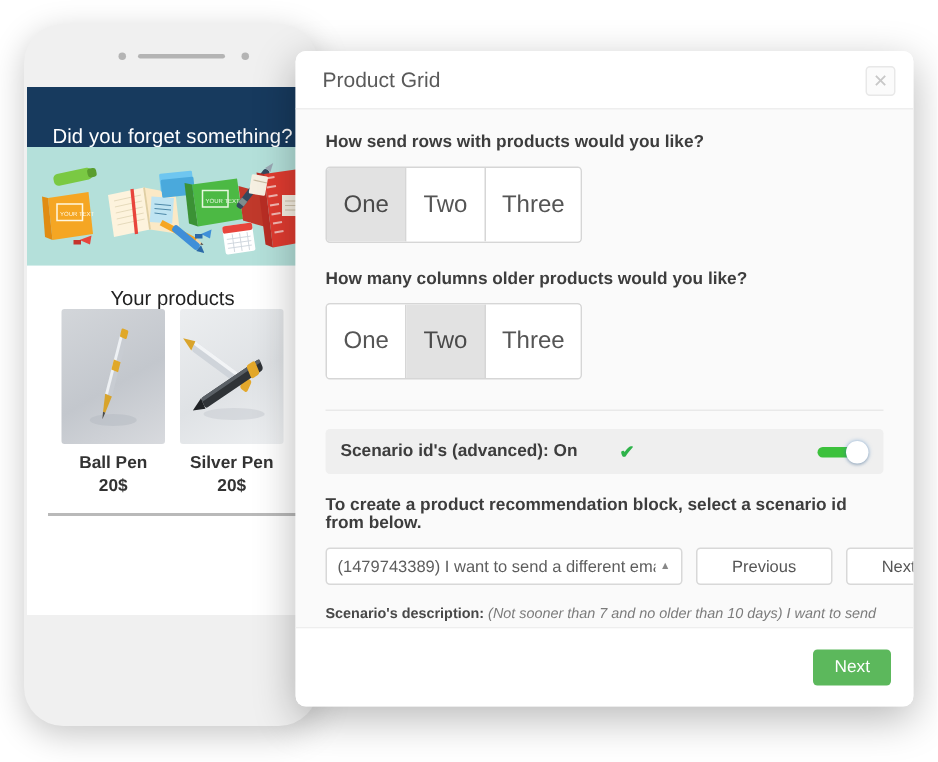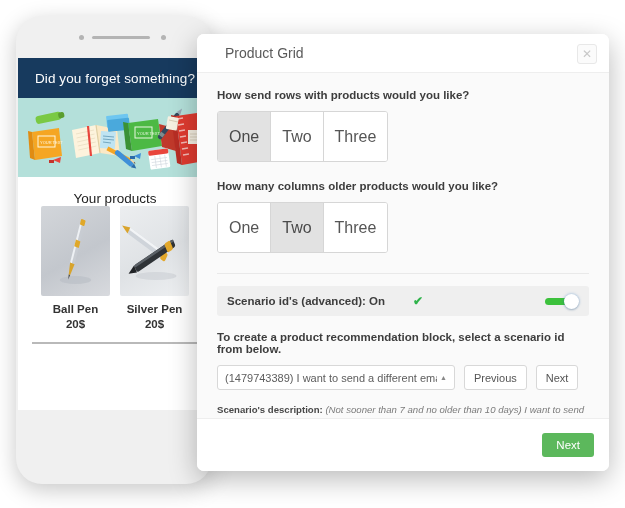--- a/index.html
+++ b/index.html
@@ -65,21 +65,21 @@
     width: 194px;
     height: 352px;
     background: #ffffff;
     overflow: hidden;
   }
   .mail-banner {
     height: 40px;
     background: #173a5e;
     color: #ffffff;
     display: flex;
-    align-items: center;
+    align-items: flex-end;
     justify-content: center;
     font-size: 13.5px;
     letter-spacing: 0.1px;
   }
   .mail-hero {
     position: relative;
     height: 79px;
     background: #b4e0da;
     overflow: hidden;
   }
@@ -149,21 +149,21 @@
     box-shadow: 0 8px 28px rgba(0,0,0,0.28);
     overflow: hidden;
     display: flex;
     flex-direction: column;
   }
   .modal-header {
     height: 38px;
     min-height: 38px;
     display: flex;
     align-items: center;
-    padding: 0 14px 0 28px;
+    padding: 0 14px 0 18px;
     background: #ffffff;
     position: relative;
   }
   .modal-title {
     font-size: 14px;
     color: #5a5a5a;
     font-weight: 400;
   }
   .modal-close {
     position: absolute;
@@ -300,21 +300,21 @@
     margin-left: 3px;
   }
   .nav-btn {
     height: 25px;
     box-sizing: border-box;
     border: 1px solid #d8d8d8;
     border-radius: 3px;
     background: #ffffff;
     font-size: 11px;
     color: #555555;
-    padding: 0 9px;
+    padding: 0 23px;
     display: flex;
     align-items: center;
     cursor: pointer;
   }
   .desc {
     font-size: 9.6px;
     line-height: 15px;
     color: #7b7b7b;
   }
   .desc b {

